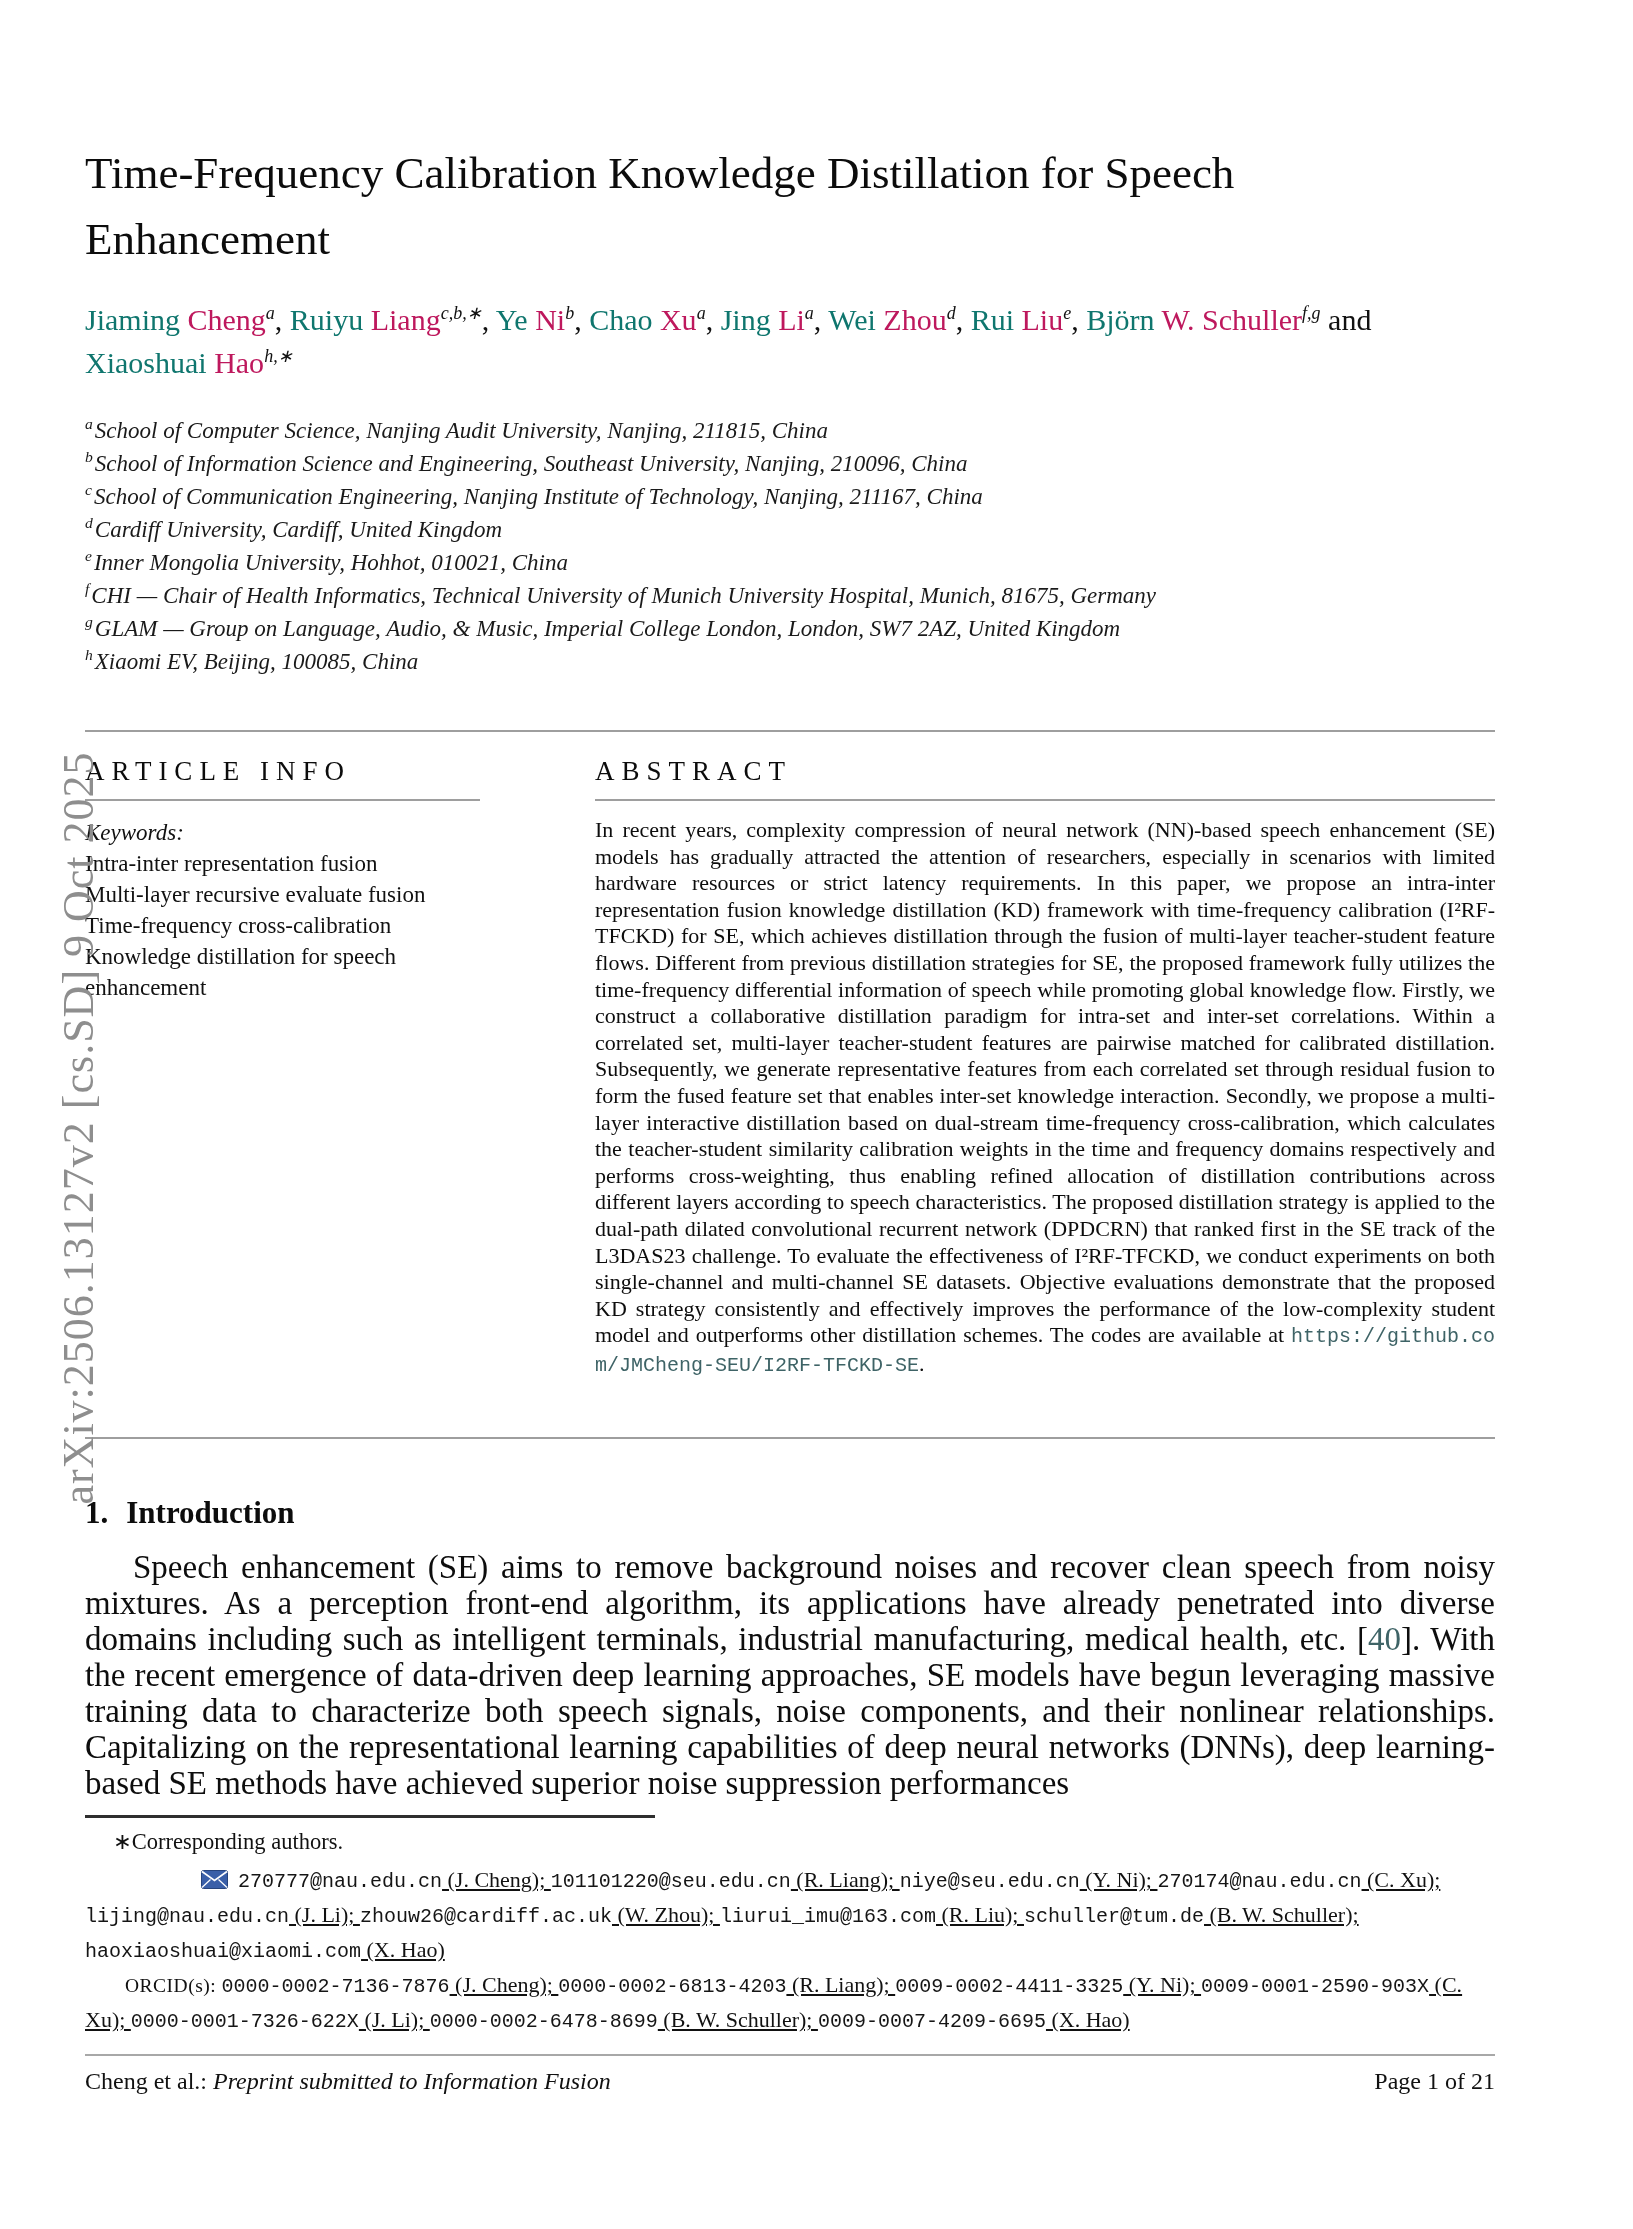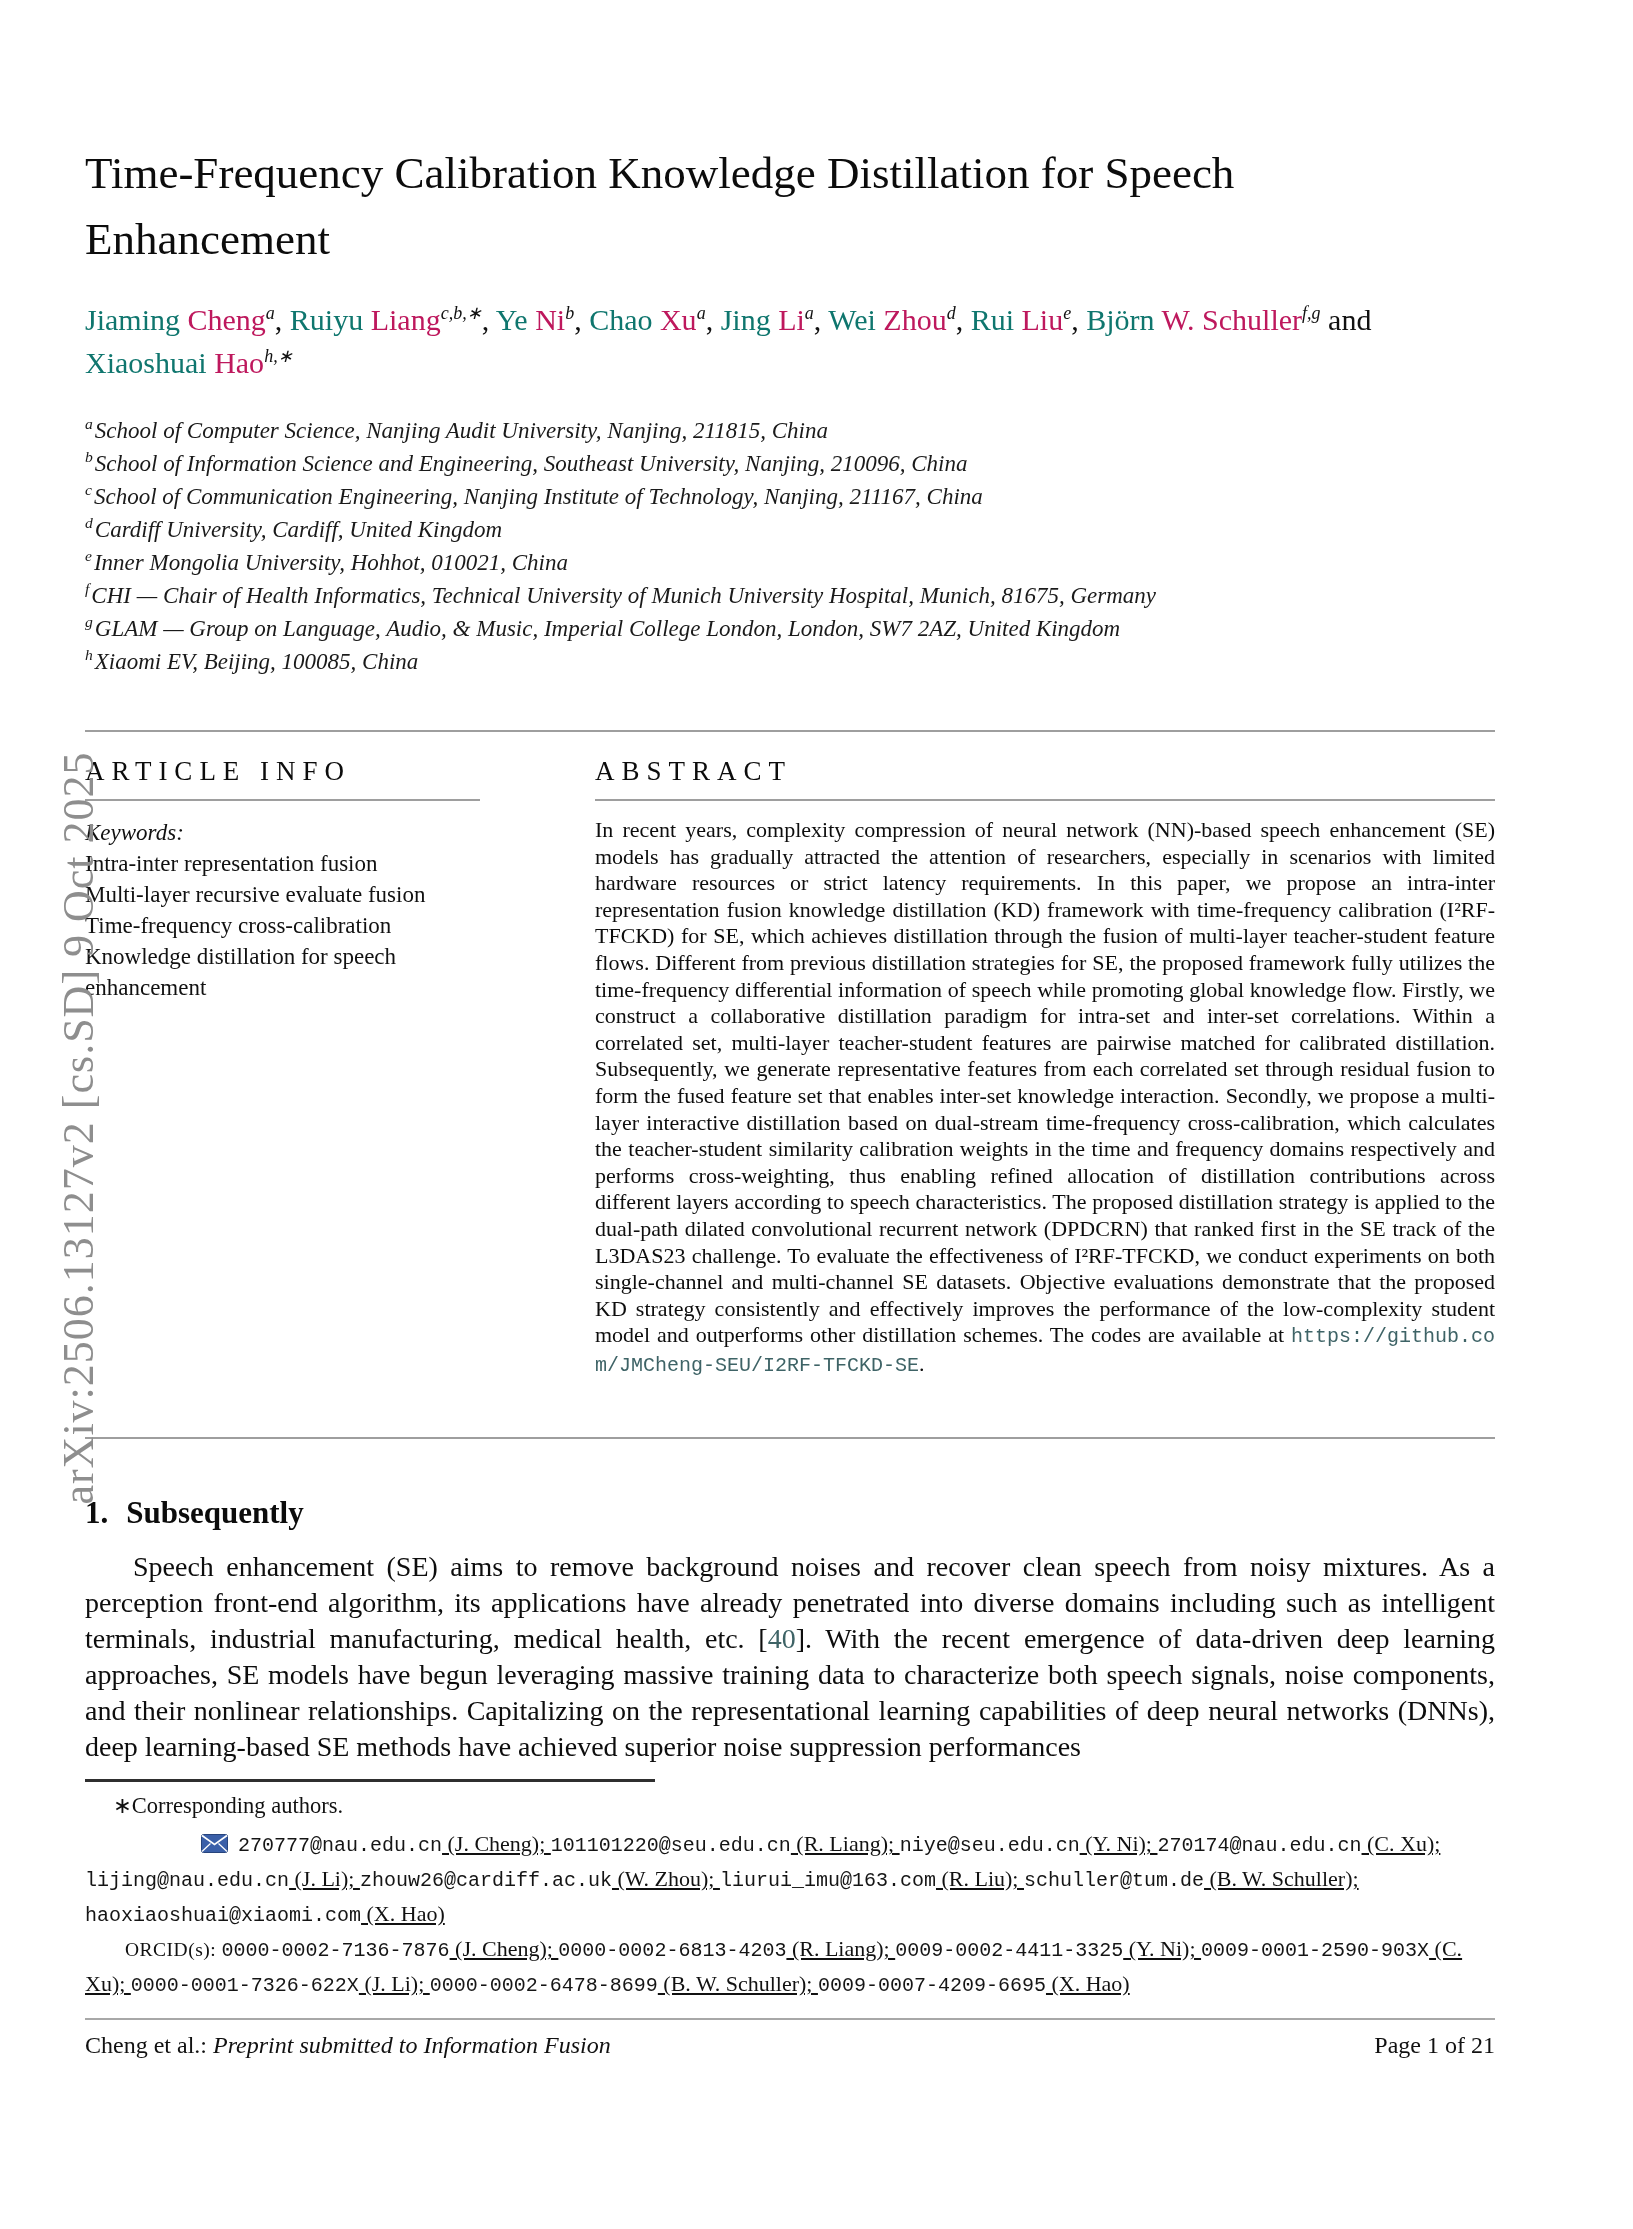--- a/index.html
+++ b/index.html
@@ -55,21 +55,21 @@
   .mono-link {
     font-family:"Liberation Mono", monospace;
     font-size:20px; color:#3e6366; text-decoration:none; word-break:break-all;
   }
   .rule-bottom { margin-top:58px; }
 
   
   .section-heading { margin-top:56px; font-size:31px; font-weight:bold; color:#0c0c0c; }
   .section-heading .num { margin-right:18px; }
   .intro-p {
-    margin-top:18px; font-size:28px; line-height:36px; text-align:justify;
+    margin-top:18px; font-size:33px; line-height:36px; text-align:justify;
     text-indent:48px; color:#0d0d0d; width:1410px;
   }
   .cite { color:#3e6366; cursor:pointer; }
 
   
   .footnote-rule { margin-top:14px; width:570px; height:3px; background:#2f2f2f; border:0; }
   .corresponding { margin-top:10px; padding-left:28px; font-size:22.5px; }
   .emails-p { margin-top:8px; font-size:22px; line-height:33px; text-indent:58px; }
   .emails-p .addr, .orcid-p .oid { font-family:"Liberation Mono", monospace; font-size:20px; color:#151515; }
   .emails-p .pname, .orcid-p .pname { font-size:22px;text-decoration:underline; }
@@ -126,21 +126,21 @@
       <div class="col-right">
         <div class="col-heading">ABSTRACT</div>
         <hr class="rule-sub">
         <p class="abstract-text"><span>In recent years, complexity compression of neural network (NN)-based speech enhancement (SE) models has gradually attracted the attention of researchers, especially in scenarios with limited hardware resources or strict latency requirements. In this paper, we propose an intra-inter representation fusion knowledge distillation (KD) framework with time-frequency calibration (I²RF-TFCKD) for SE, which achieves distillation through the fusion of multi-layer teacher-student feature flows. Different from previous distillation strategies for SE, the proposed framework fully utilizes the time-frequency differential information of speech while promoting global knowledge flow. Firstly, we construct a collaborative distillation paradigm for intra-set and inter-set correlations. Within a correlated set, multi-layer teacher-student features are pairwise matched for calibrated distillation. Subsequently, we generate representative features from each correlated set through residual fusion to form the fused feature set that enables inter-set knowledge interaction. Secondly, we propose a multi-layer interactive distillation based on dual-stream time-frequency cross-calibration, which calculates the teacher-student similarity calibration weights in the time and frequency domains respectively and performs cross-weighting, thus enabling refined allocation of distillation contributions across different layers according to speech characteristics. The proposed distillation strategy is applied to the dual-path dilated convolutional recurrent network (DPDCRN) that ranked first in the SE track of the L3DAS23 challenge. To evaluate the effectiveness of I²RF-TFCKD, we conduct experiments on both single-channel and multi-channel SE datasets. Objective evaluations demonstrate that the proposed KD strategy consistently and effectively improves the performance of the low-complexity student model and outperforms other distillation schemes. The codes are available at </span><a class="mono-link">https://github.com/JMCheng-SEU/I2RF-TFCKD-SE</a><span>.</span></p>
       </div>
 
     </div>
 
     <hr class="rule-full rule-bottom">
 
-    <h2 class="section-heading"><span class="num">1.</span><span>Subsequently</span></h2>
+    <h2 class="section-heading"><span class="num">1.</span><span>Introduction</span></h2>
 
     <p class="intro-p"><span>Speech enhancement (SE) aims to remove background noises and recover clean speech from noisy mixtures. As a perception front-end algorithm, its applications have already penetrated into diverse domains including such as intelligent terminals, industrial manufacturing, medical health, etc. [</span><span class="cite">40</span><span>]. With the recent emergence of data-driven deep learning approaches, SE models have begun leveraging massive training data to characterize both speech signals, noise components, and their nonlinear relationships. Capitalizing on the representational learning capabilities of deep neural networks (DNNs), deep learning-based SE methods have achieved superior noise suppression performances</span></p>
 
     <hr class="footnote-rule">
 
     <div class="corresponding">∗Corresponding authors.</div>
 
     <p class="emails-p"><span class="envelope"><svg width="27" height="19" viewBox="0 0 27 19">
             <rect x="0.5" y="0.5" width="26" height="18" rx="2" fill="#3a5fa8" stroke="#27447c"></rect>
             <path d="M1,1.5 L13.5,10.5 L26,1.5" fill="none" stroke="#ffffff" stroke-width="1.6"></path>

